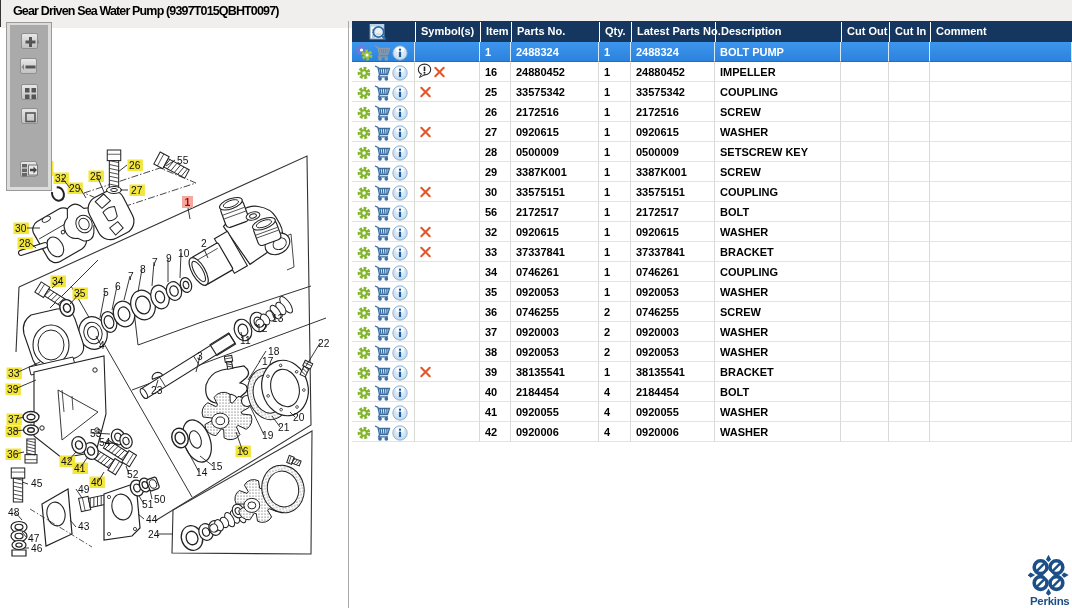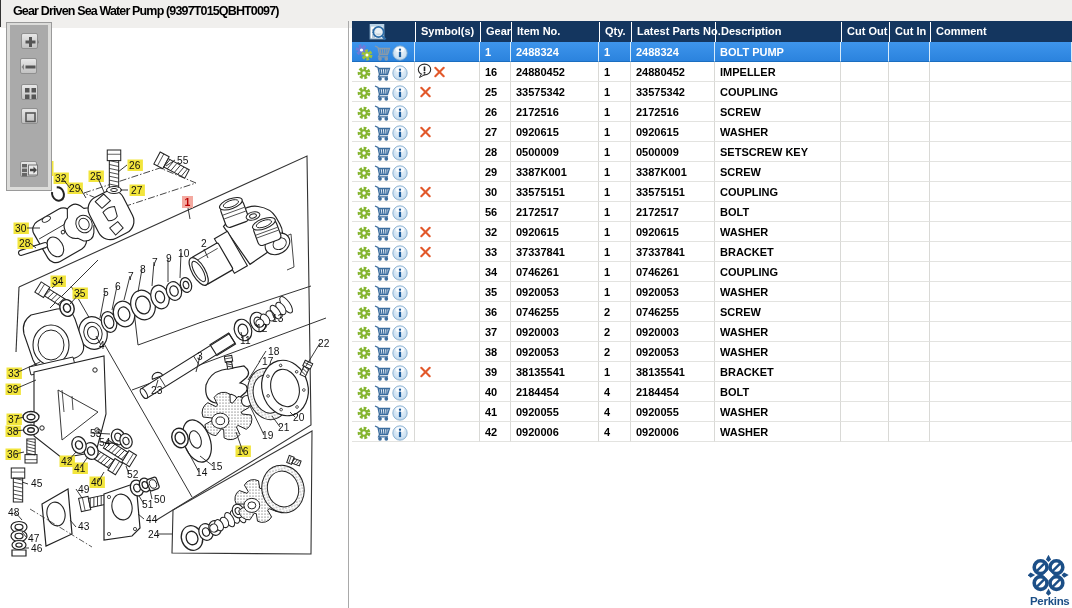--- a/index.html
+++ b/index.html
@@ -561,23 +561,23 @@
       <rect x="1" y="2" width="5" height="3.4" fill="#666"></rect>
       <rect x="1" y="6.6" width="5" height="3.4" fill="#666"></rect>
       <rect x="1" y="11" width="5" height="3.4" fill="#666"></rect>
       <rect x="7.5" y="3" width="9" height="10" fill="#e9e9e9" stroke="#777"></rect>
       <path d="M9,6.7 L12.5,6.7 L12.5,4.6 L16,8 L12.5,11.4 L12.5,9.3 L9,9.3 Z" fill="#444"></path>
     </svg></div>
 <div id="vdiv"></div>
 <div id="hdr" style="left:352px;width:720px;position:absolute">
     <div class="hc" style="left:69px">Symbol(s)</div>
     <div style="position:absolute;left:63px;top:1px;width:1px;height:20px;background:#fff"></div>
-    <div class="hc" style="left:134px">Gear</div>
+    <div class="hc" style="left:134px">Item</div>
     <div style="position:absolute;left:128px;top:1px;width:1px;height:20px;background:#fff"></div>
-    <div class="hc" style="left:165px">Item No.</div>
+    <div class="hc" style="left:165px">Parts No.</div>
     <div style="position:absolute;left:159px;top:1px;width:1px;height:20px;background:#fff"></div>
     <div class="hc" style="left:253px">Qty.</div>
     <div style="position:absolute;left:247px;top:1px;width:1px;height:20px;background:#fff"></div>
     <div class="hc" style="left:285px">Latest Parts No.</div>
     <div style="position:absolute;left:279px;top:1px;width:1px;height:20px;background:#fff"></div>
     <div class="hc" style="left:369px">Description</div>
     <div style="position:absolute;left:363px;top:1px;width:1px;height:20px;background:#fff"></div>
     <div class="hc" style="left:495px">Cut Out</div>
     <div style="position:absolute;left:489px;top:1px;width:1px;height:20px;background:#fff"></div>
     <div class="hc" style="left:543px">Cut In</div>

